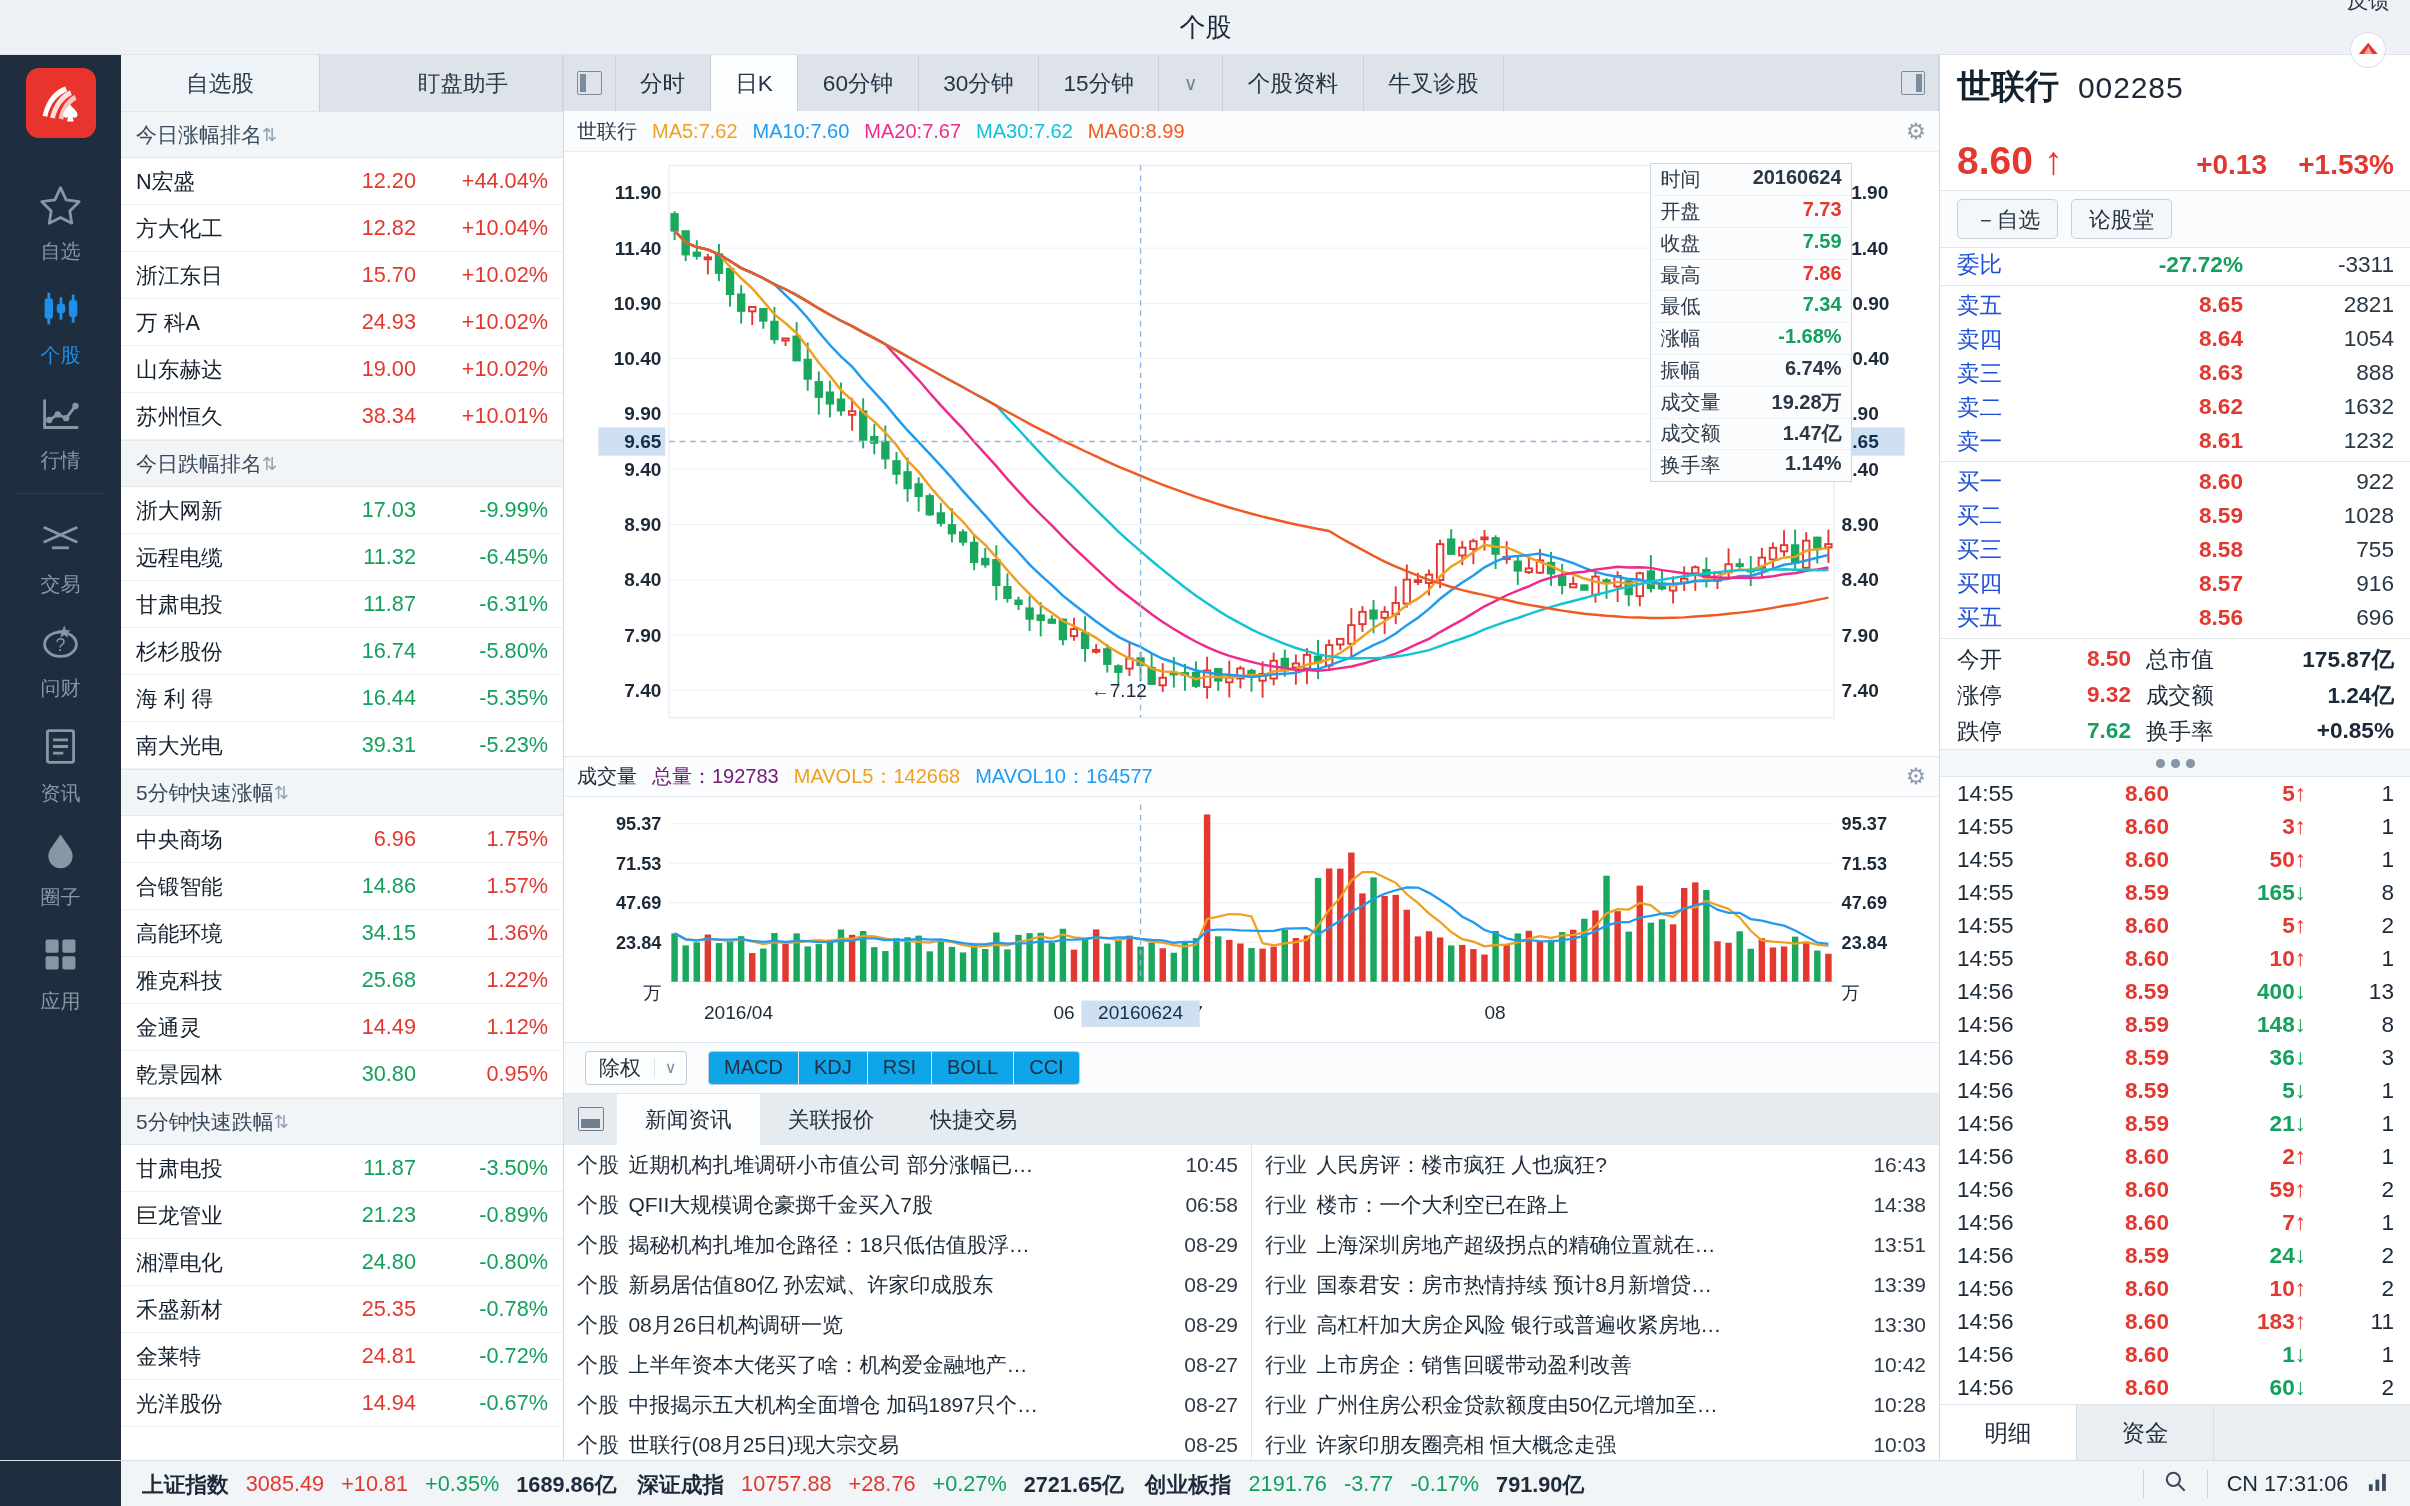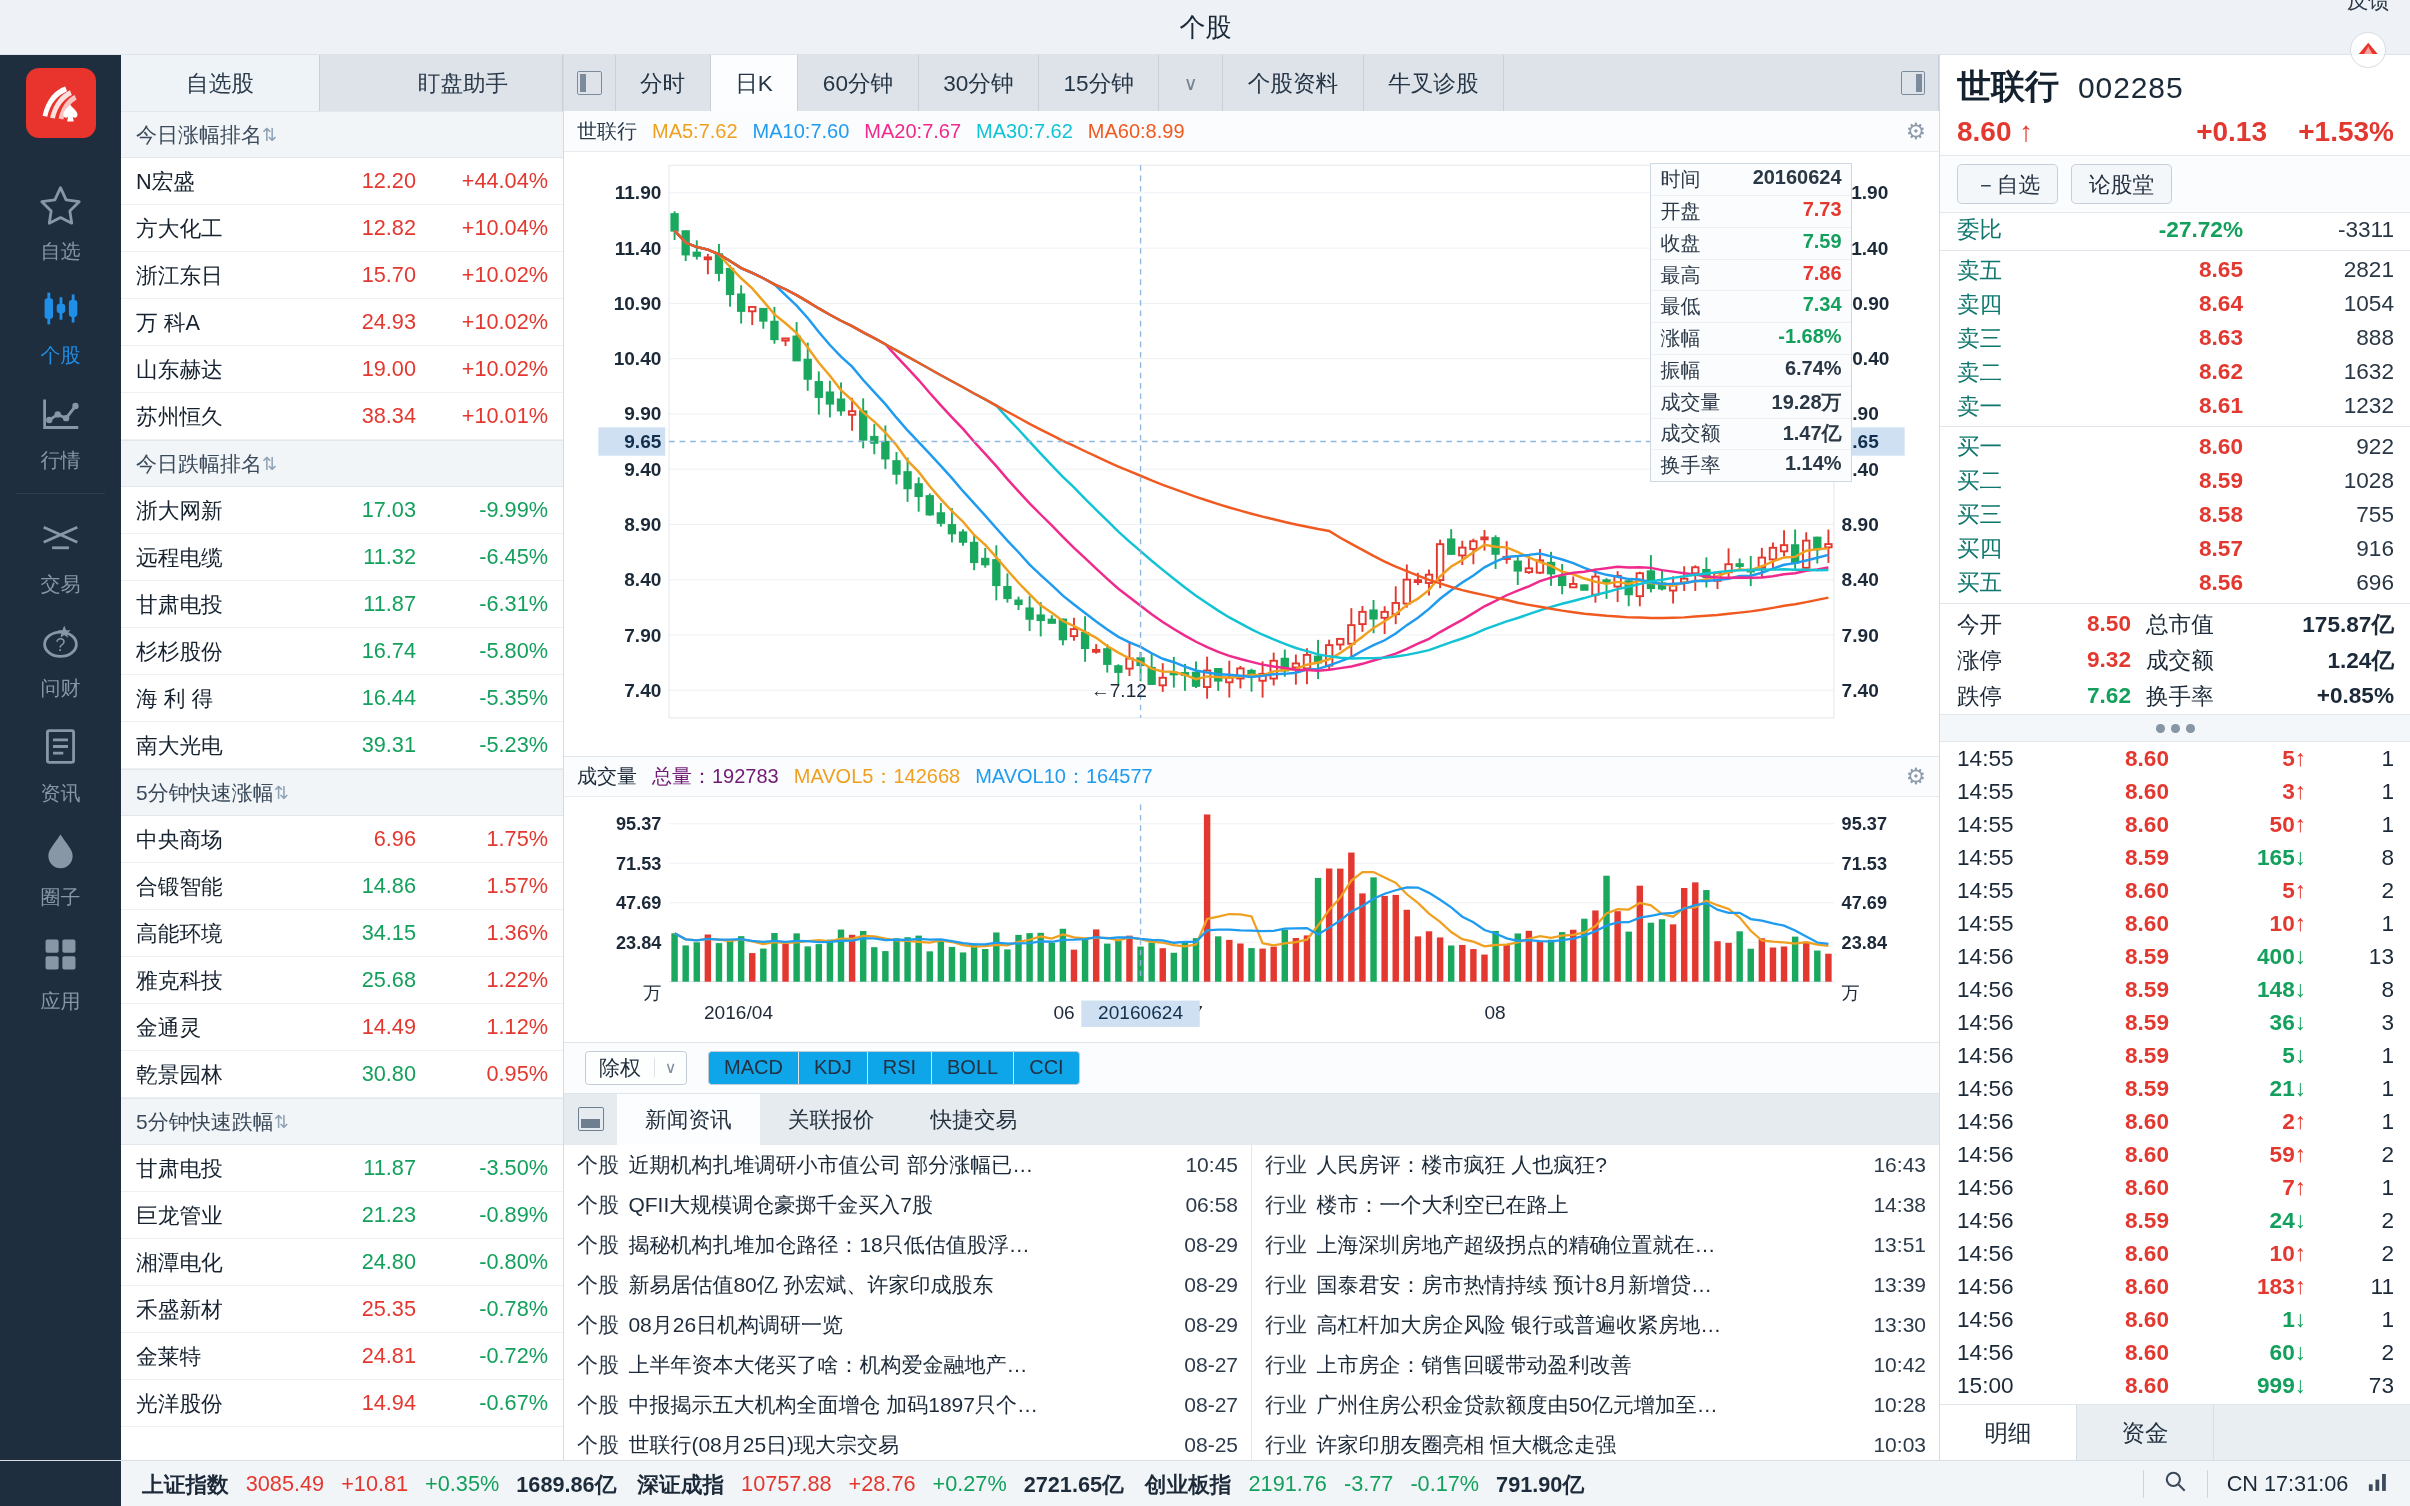--- a/index.html
+++ b/index.html
@@ -107,29 +107,29 @@
   .nrow .ttl{flex:1;overflow:hidden;text-overflow:ellipsis;color:#1b2938;}
   .nrow .tm{margin-left:13px;color:#2c3a49;flex-shrink:0;}
 
   
   .quote{width:471px;flex-shrink:0;background:#fff;display:flex;flex-direction:column;}
   .qhead{padding:9.4px 17px 7.5px;border-bottom:0.9px solid #e2e7ec;}
   .qname{display:flex;align-items:baseline;gap:19px;}
   .qname .n{font-size:34px;font-weight:bold;color:#14212e;}
   .qname .c{font-size:30px;color:#1b2938;letter-spacing:0.9px;}
   .qprice{display:flex;align-items:baseline;margin-top:5.6px;}
-  .qprice .p{font-size:28px;font-weight:bold;width:169px;}
+  .qprice .p{font-size:39px;font-weight:bold;width:169px;margin-top:23px;}
   .qprice .d{font-size:28px;font-weight:bold;width:141px;text-align:right;}
   .qprice .pct{font-size:28px;font-weight:bold;flex:1;text-align:right;}
   .qbtns{display:flex;gap:13px;padding:7.5px 17px;border-bottom:0.9px solid #e2e7ec;
          background:#fafcfe;}
   .qbtn{border:0.9px solid #c6cfd9;border-radius:4.7px;background:#f4f7fa;padding:4.7px 17px;
         font-size:21.7px;color:#22303f;cursor:pointer;}
   .qrow{display:flex;align-items:center;height:34px;padding:0 17px;font-size:22.6px;}
-  .qrow .k{width:85px;color:#0f766e;}
+  .qrow .k{width:85px;color:#1d4ed8;}
   .qrow .v{flex:1;text-align:right;padding-right:38px;font-weight:bold;}
   .qrow .q{width:113px;text-align:right;color:#2a3745;}
   .qsep{height:0.9px;background:#dfe5eb;margin:2.8px 0;}
   .statrow{display:flex;align-items:center;height:36px;padding:0 17px;font-size:22.6px;}
   .statrow .k1{width:72px;color:#1b2938;}
   .statrow .v1{width:102px;text-align:right;font-weight:bold;}
   .statrow .k2{width:113px;padding-left:15px;color:#1b2938;}
   .statrow .v2{flex:1;text-align:right;font-weight:bold;color:#1b2938;}
   .dots{height:28px;display:flex;align-items:center;justify-content:center;gap:6.6px;
         background:#f4f7fa;border-top:0.9px solid #e2e7ec;border-bottom:0.9px solid #e2e7ec;cursor:pointer;}

